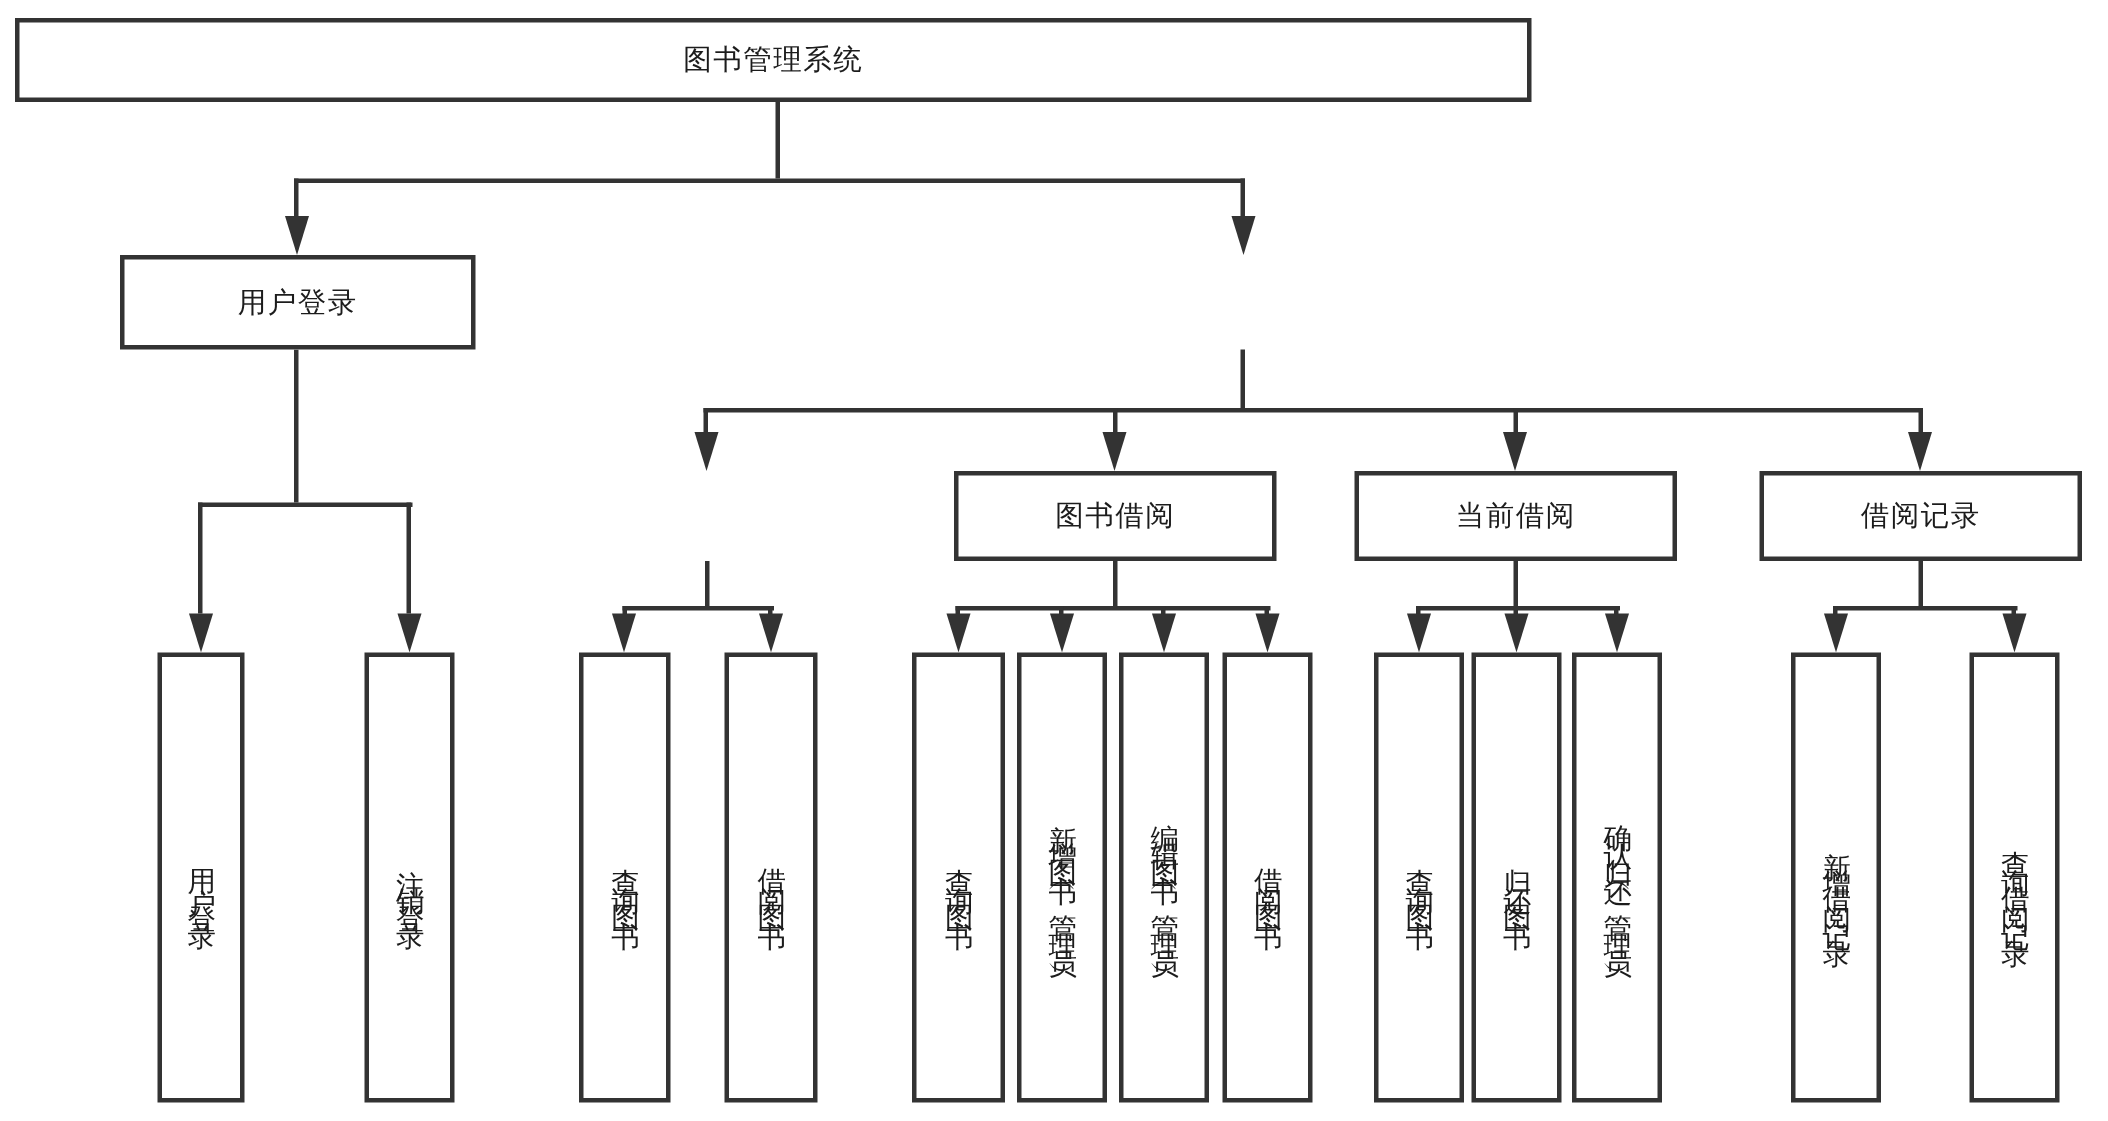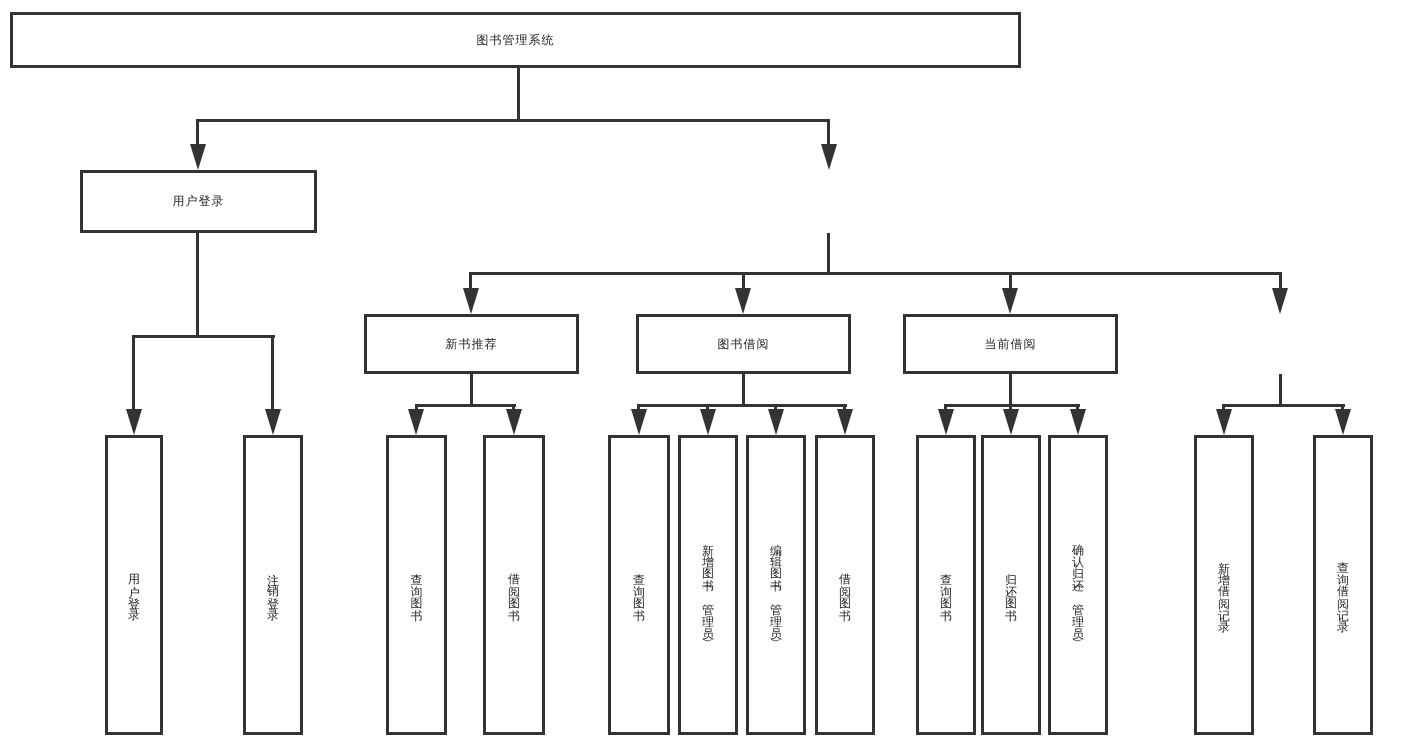--- a/index.html
+++ b/index.html
@@ -5,21 +5,21 @@
   html, body { margin:0; padding:0; background:#ffffff; }
   body { font-family:"Liberation Sans","DejaVu Sans",sans-serif; }
   .stage {
     position:relative; width:1405px; height:747px; background:#ffffff;
     overflow:hidden;
   }
   .node {
     position:absolute; box-sizing:border-box;
     border:3px solid #333333; background:#ffffff;
     display:flex; align-items:center; justify-content:center;
-    font-size:12px; color:#1c1c1c; letter-spacing:1px;
+    font-size:19px; color:#1c1c1c; letter-spacing:1px;
     white-space:nowrap; z-index:2;
   }
   .node.v {
     writing-mode:vertical-lr; text-orientation:mixed;
     letter-spacing:12px; white-space:normal; line-height:1;
     padding-top:6px;
   }
   .ln { position:absolute; background:#333333; z-index:1; }
   .ar {
     position:absolute; width:0; height:0; z-index:1;
@@ -34,23 +34,23 @@
 </style>
 </head>
 <body>
 
 <div class="stage">
 
   <div class="node" style="left:10px;top:12px;width:1011px;height:56px">图书管理系统</div>
 
   <div class="node" style="left:80px;top:170px;width:237px;height:63px">用户登录</div>
 
-  <div class="node" style="left:364px;top:314px;width:215px;height:60px">新书推荐</div>
   <div class="node" style="left:636px;top:314px;width:215px;height:60px">图书借阅</div>
   <div class="node" style="left:903px;top:314px;width:215px;height:60px">当前借阅</div>
+  <div class="node" style="left:1173px;top:314px;width:215px;height:60px">借阅记录</div>
 
   <div class="node v" style="left:105px;top:435px;width:58px;height:300px">用户登录</div>
   <div class="node v" style="left:243px;top:435px;width:60px;height:300px">注销登录</div>
 
   <div class="node v" style="left:386px;top:435px;width:61px;height:300px">查询图书</div>
   <div class="node v" style="left:483px;top:435px;width:62px;height:300px">借阅图书</div>
 
   <div class="node v" style="left:608px;top:435px;width:62px;height:300px">查询图书</div>
   <div class="node v" style="left:678px;top:435px;width:60px;height:300px">新增图书（管理员）</div>
   <div class="node v" style="left:746px;top:435px;width:60px;height:300px">编辑图书（管理员）</div>

